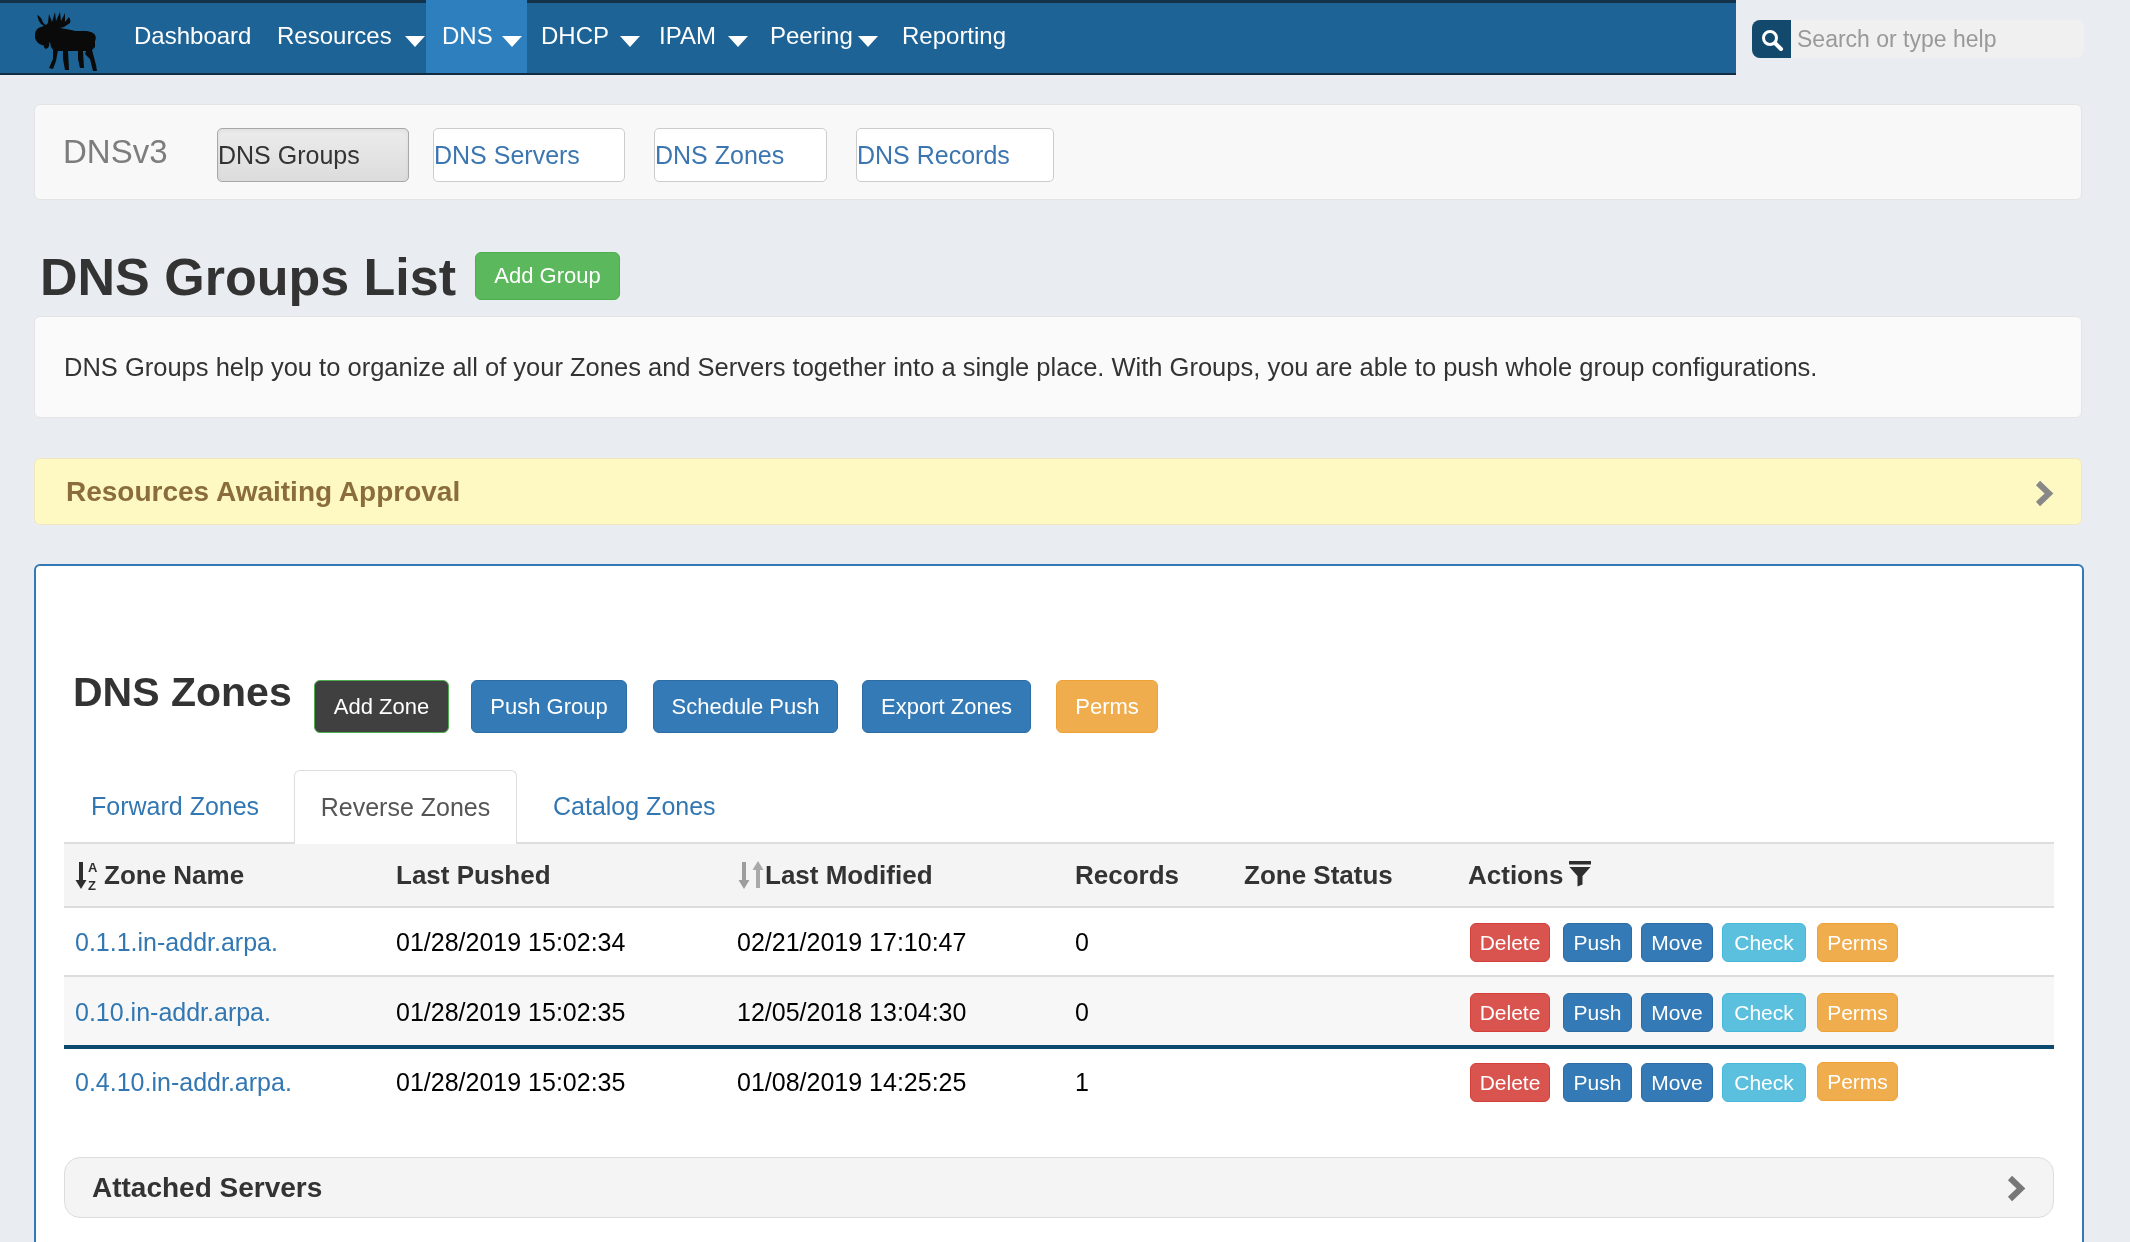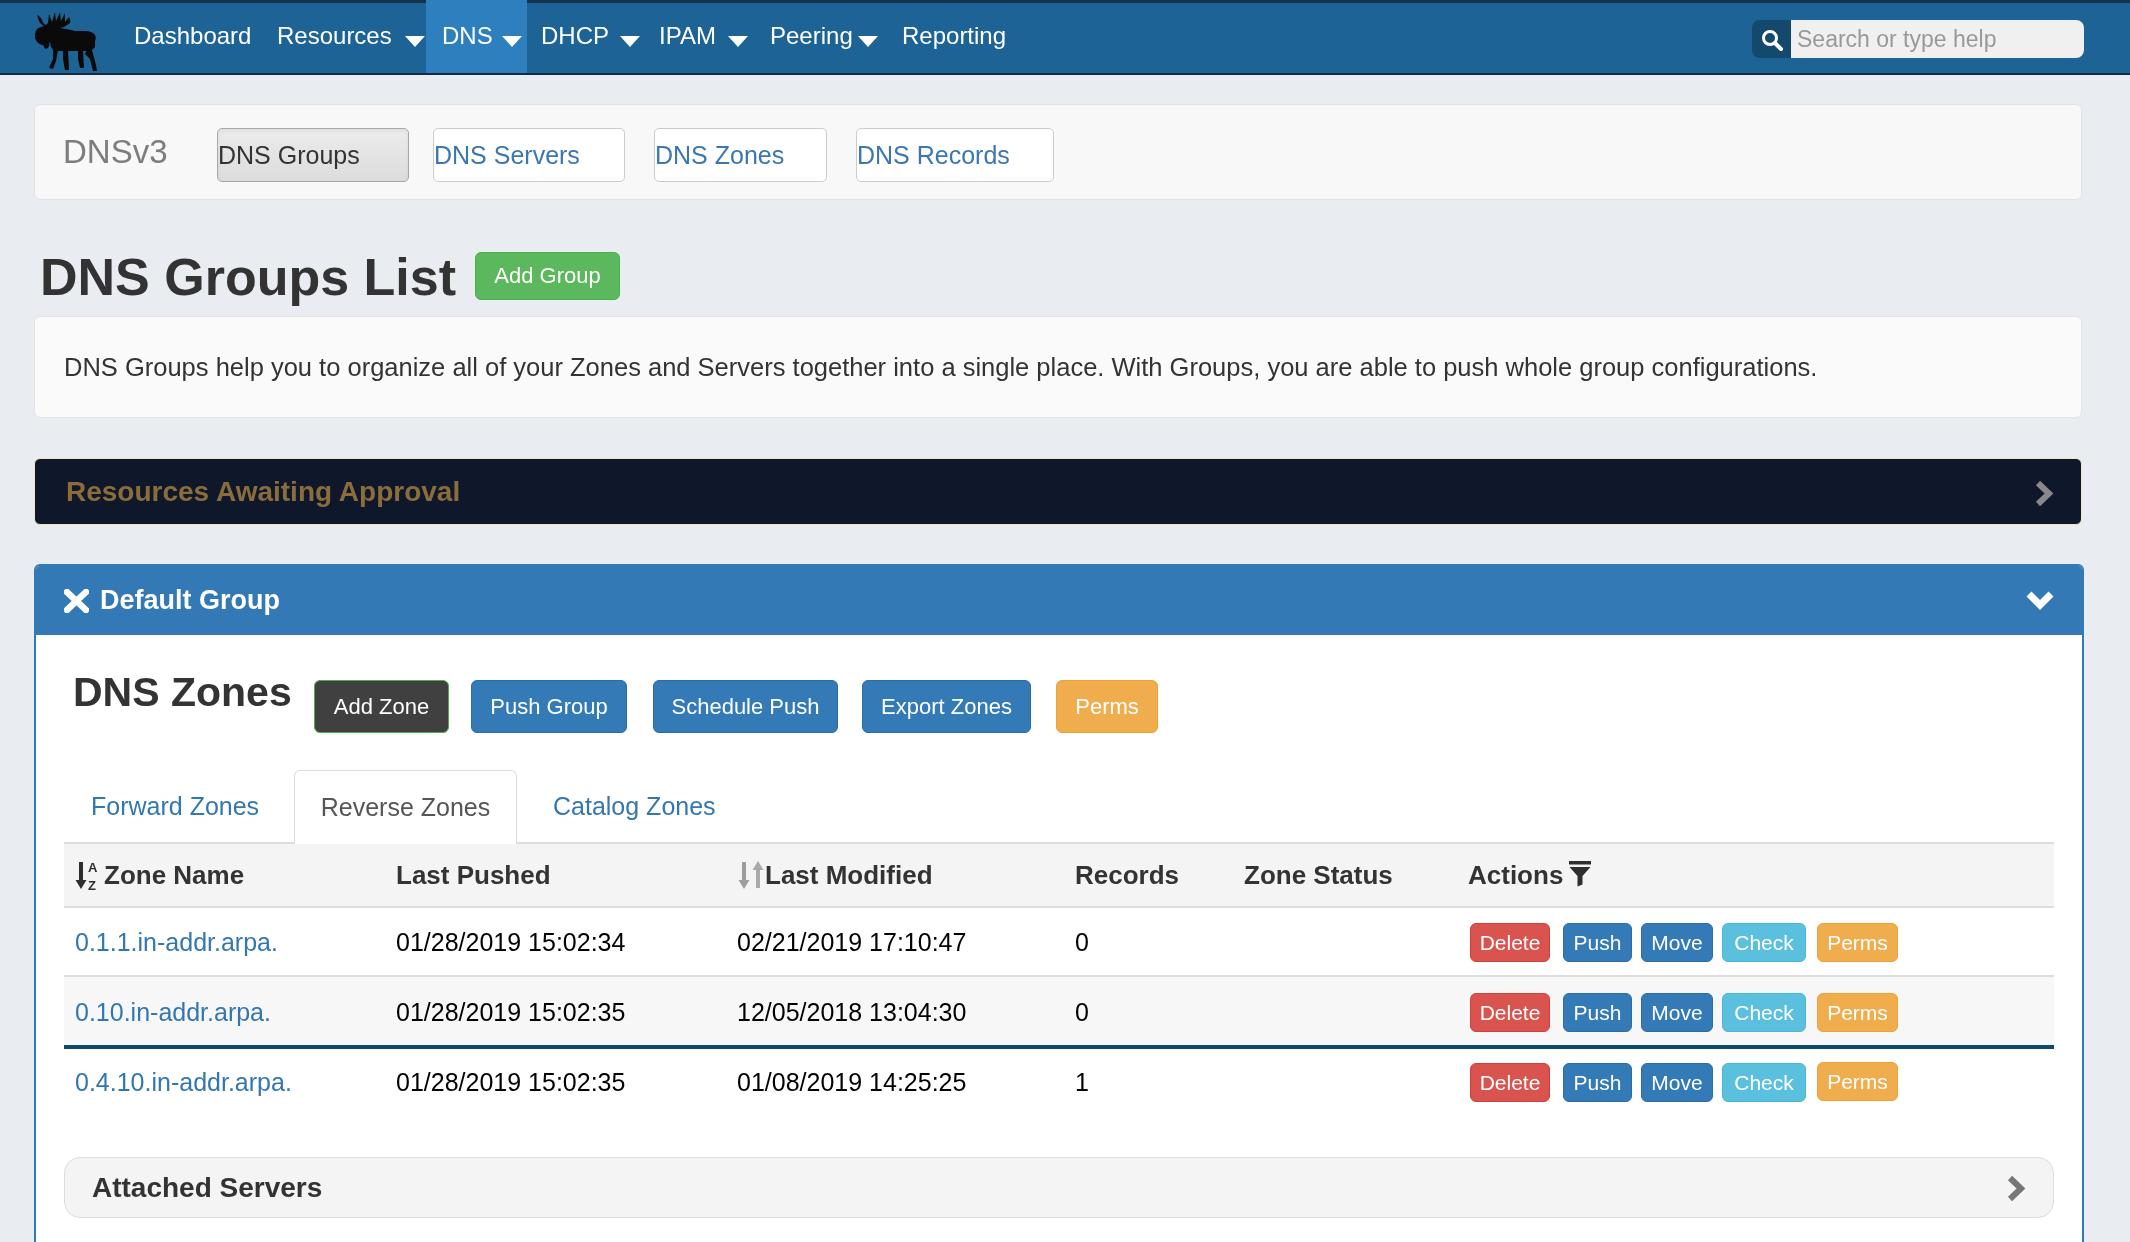--- a/index.html
+++ b/index.html
@@ -1,38 +1,38 @@
 <!DOCTYPE html>
 <html><head>
 <meta charset="utf-8">
 <style>
 * { margin:0; padding:0; box-sizing:border-box; }
 html,body { width:2130px; height:1242px; overflow:hidden; }
 body { background:#e9edf1; font-family:"Liberation Sans",sans-serif; position:relative; }
 
-#nav { position:absolute; top:0; left:0; width:2130px; height:75px; background:#1d6396; border-top:3px solid #14334b; border-bottom:2px solid #122c42; }
+#nav { position:absolute; top:0; left:0; width:1736px; height:75px; background:#1d6396; border-top:3px solid #14334b; border-bottom:2px solid #122c42; }
 .navlink { position:absolute; top:0; height:65px; line-height:65px; color:#fff; font-size:24px; white-space:nowrap; }
 #dnsactive { position:absolute; top:-3px; left:426px; width:101px; height:73px; background:#2e7fbe; }
 .caret { position:absolute; top:33px; width:0; height:0; border-left:10px solid transparent; border-right:10px solid transparent; border-top:11px solid #fff; }
 #search { position:absolute; top:17px; left:1752px; height:38px; }
 #search .addon { position:absolute; left:0; top:0; width:39px; height:38px; background:#12496d; border-radius:8px 0 0 8px; }
 #search input { position:absolute; left:39px; top:0; width:293px; height:38px; background:#f0f0f0; border:none; outline:none; border-radius:0 8px 8px 0; font-family:"Liberation Sans",sans-serif; font-size:23px; color:#999; padding:0 0 0 6px; }
 #search input::placeholder { color:#999; opacity:1; }
 
 .panel { position:absolute; left:34px; width:2048px; border-radius:6px; }
 #dnsv3 { top:104px; height:96px; background:#f8f8f8; border:1px solid #e3e3e3;padding-left:8px; }
 #dnsv3 .lbl { position:absolute; left:28px; top:0; height:94px; line-height:94px; font-size:33px; color:#7d7d7d; }
 .tbtn { position:absolute; top:23px; height:54px; border-radius:5px; font-size:25px; line-height:52px; }
 .tbtn.on { background:linear-gradient(#ececec,#dcdcdc); border:1px solid #a8a8a8; color:#333; box-shadow:inset 0 2px 4px rgba(0,0,0,.06); }
 .tbtn.off { background:#fff; border:1px solid #ccc; color:#3c76b0; }
 #h1 { position:absolute; left:40px; top:247px; font-size:52px; font-weight:bold; color:#333; }
 #addgroup { position:absolute; left:475px; top:252px; width:145px; height:48px; background:#5cb85c; border:1px solid #4cae4c; border-radius:6px; color:#fff; font-size:22px; text-align:center; line-height:46px; }
 #desc { top:316px; height:102px; background:#fafafa; border:1px solid #e4e4e4; }
 #desc p { position:absolute; left:29px; top:0; height:100px; line-height:100px; font-size:25.5px; color:#333; white-space:nowrap; }
-#await { top:458px; height:67px; background:#0f172a; border:1px solid #f2e6c1; }
+#await { top:458px; height:67px; background:#fef9c3; border:1px solid #f2e6c1; }
 #await b { position:absolute; left:31px; top:0; height:65px; line-height:65px; font-size:28px; font-weight:bold; color:#8a6d3b; }
 
 #group { top:564px; height:700px; width:2050px; background:#fff; border:2px solid #3379b5; border-radius:6px 6px 0 0; }
 #ghead { position:absolute; left:0; top:0; width:2046px; height:69px; background:#3379b5; border-radius:4px 4px 0 0; }
 #ghead .ttl { position:absolute; left:64px; top:0; height:69px; line-height:69px; color:#fff; font-size:27px; font-weight:bold; }
 #h2 { position:absolute; left:37px; top:103px; font-size:41px; font-weight:bold; color:#333; }
 .btn { position:absolute; top:114px; height:53px; border-radius:6px; color:#fff; font-size:22px; text-align:center; line-height:51px; }
 .green { background:#404040; border:1px solid #4cae4c; }
 .blue { background:#337ab7; border:1px solid #2e6da4; }
 .orange { background:#f0ad4e; border:1px solid #eea236; }
@@ -109,29 +109,20 @@
 </div>
 
 <div class="panel" id="await">
   <b>Resources Awaiting Approval</b>
   <svg style="position:absolute;left:1999px;top:21px" width="20" height="27" viewBox="0 0 20 27">
     <path d="M4 3 L15 13.5 L4 24" fill="none" stroke="#888" stroke-width="6"></path>
   </svg>
 </div>
 
 <div class="panel" id="group">
-  <div id="ghead">
-    <svg style="position:absolute;left:28px;top:23px" width="25" height="24" viewBox="0 0 25 24">
-      <path d="M3 3 L22 21 M22 3 L3 21" stroke="#fff" stroke-width="6.5" stroke-linecap="square"></path>
-    </svg>
-    <span class="ttl">Default Group</span>
-    <svg style="position:absolute;left:1990px;top:25px" width="28" height="20" viewBox="0 0 28 20">
-      <path d="M3 3 L14 14 L25 3" fill="none" stroke="#fff" stroke-width="7"></path>
-    </svg>
-  </div>
   <div id="h2">DNS Zones</div>
   <div class="btn green" style="left:278px;width:135px">Add Zone</div>
   <div class="btn blue" style="left:435px;width:156px">Push Group</div>
   <div class="btn blue" style="left:617px;width:185px">Schedule Push</div>
   <div class="btn blue" style="left:826px;width:169px">Export Zones</div>
   <div class="btn orange" style="left:1020px;width:102px">Perms</div>
 
   <span class="tablink" style="left:55px">Forward Zones</span>
   <div id="acttab">Reverse Zones</div>
   <span class="tablink" style="left:517px">Catalog Zones</span>

